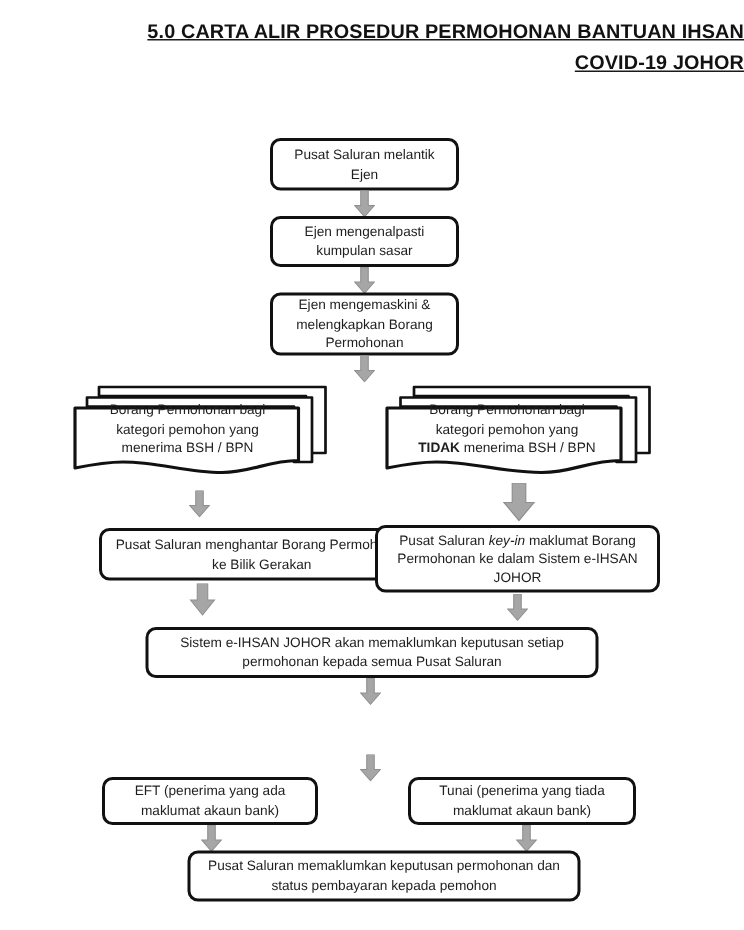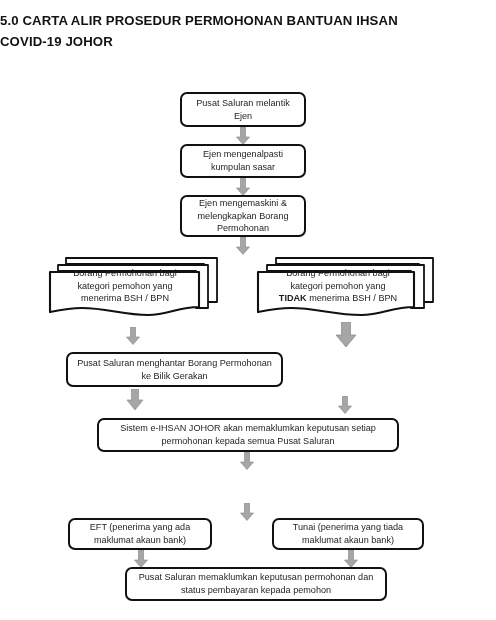--- a/index.html
+++ b/index.html
@@ -20,21 +20,22 @@
     left: 0; top: 0;
     width: 496px;
     height: 620px;
   }
   
   .title-block {
     position: absolute;
     left: 0;
     top: 10px;
     width: 496px;
-    text-align: left;
+    text-align: right;
+    text-decoration: underline;
   }
   .title-line {
     font-size: 13.2px;
     font-weight: bold;
     letter-spacing: 0.1px;
     line-height: 21px;
     color: #121212;
   }
   
   .node {
@@ -163,20 +164,23 @@
   <div class="arrow" style="left:335px; top:322px;">
     <svg width="22" height="26" viewBox="0 0 22 26">
       <polygon points="6.5,0 15.5,0 15.5,13 21,13 11,25 1,13 6.5,13" fill="#a6a6a6" stroke="#8f8f8f" stroke-width="0.8"></polygon>
     </svg>
   </div>
 
   <div class="node" style="left:66px; top:352px; width:217px; height:35px;">
     <span class="txt">Pusat Saluran menghantar Borang Permohonan ke Bilik Gerakan</span>
   </div>
 
+  <div class="node" style="left:250px; top:350px; width:190px; height:45px;">
+    <span class="txt"><span>Pusat Saluran </span><i>key-in</i><span> maklumat Borang Permohonan ke dalam Sistem e-IHSAN JOHOR</span></span>
+  </div>
 
   <div class="arrow" style="left:126px; top:389px;">
     <svg width="18" height="22" viewBox="0 0 18 22">
       <polygon points="5.5,0 12.5,0 12.5,11 17,11 9,21 1,11 5.5,11" fill="#a6a6a6" stroke="#8f8f8f" stroke-width="0.7"></polygon>
     </svg>
   </div>
 
   <div class="arrow" style="left:338px; top:396px;">
     <svg width="14" height="18" viewBox="0 0 14 18">
       <polygon points="4.5,0 9.5,0 9.5,10 13.5,10 7,17.5 0.5,10 4.5,10" fill="#a6a6a6" stroke="#8f8f8f" stroke-width="0.7"></polygon>

